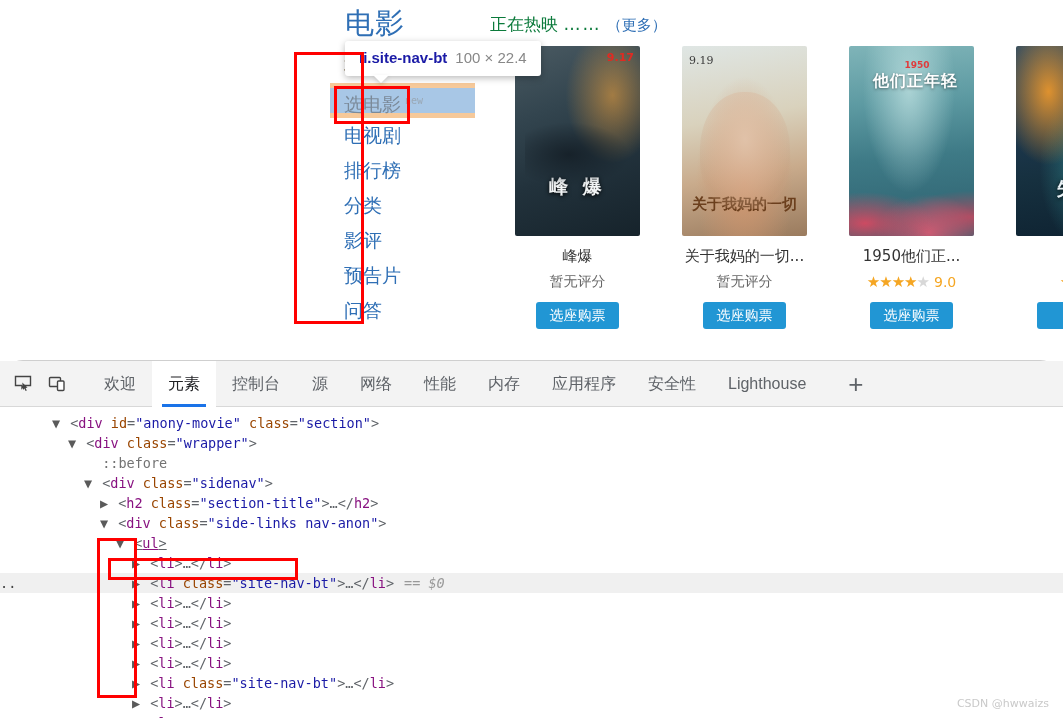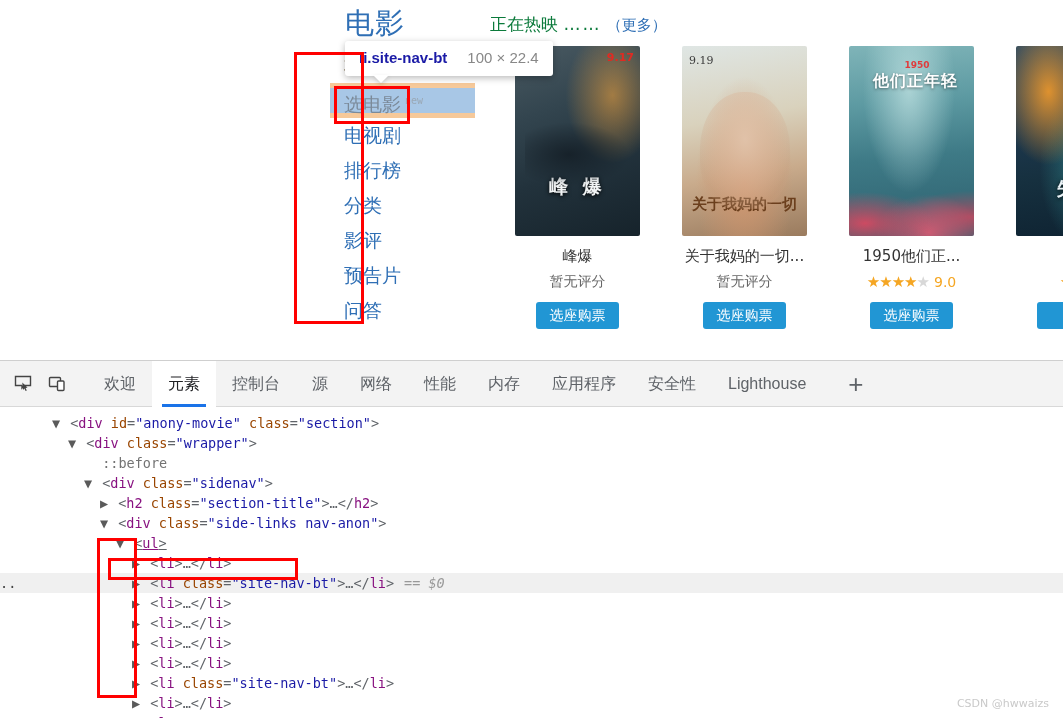--- a/index.html
+++ b/index.html
@@ -67,21 +67,21 @@
     position: absolute; left: 345px; top: 41px;
     background: #ffffff; border-radius: 3px;
     box-shadow: 0 2px 7px rgba(0,0,0,.28);
     padding: 8px 14px 9px 14px; white-space: nowrap; z-index: 40;
   }
   .inspect-tip .tip-sel {
     font-size: 15px; font-weight: bold; color: #1a1aa6;
     font-family: "Liberation Sans", sans-serif;
   }
   .inspect-tip .tip-dim {
-    font-size: 15px; color: #888; margin-left: 20px;
+    font-size: 15px; color: #888; margin-left: 8px;
     font-family: "Liberation Sans", sans-serif;
   }
   .inspect-tip .tip-arrow {
     position: absolute; left: 28px; bottom: -7px;
     width: 0; height: 0;
     border-left: 8px solid transparent; border-right: 8px solid transparent;
     border-top: 8px solid #ffffff;
     filter: drop-shadow(0 2px 2px rgba(0,0,0,.16));
   }
 
@@ -163,21 +163,21 @@
     text-shadow:0 1px 4px #000; font-family:"DejaVu Sans",sans-serif;}
 
   
   .ann { position: absolute; border: 3px solid #ff0000; z-index: 60; pointer-events: none; }
   #ann-page-col  { left: 294px; top: 52px;  width: 70px;  height: 272px; }
   #ann-page-item { left: 334px; top: 86px;  width: 76px;  height: 38px; }
 
   
   .devtools {
     position: absolute; left: 0; top: 360px; width: 1063px; height: 358px;
-    background: #ffffff; border-top: 1px solid #cfcfcf;
+    background: #ffffff; border-top: 1px solid #cfcfcf; border-radius: 23px;
   }
   .dt-toolbar {
     height: 46px; background: #f3f3f3; border-bottom: 1px solid #d8d8d8;
     display: flex; align-items: center; padding: 0 6px; position: relative;
   }
   .dt-icon-btn {
     width: 34px; height: 34px; display: flex; align-items: center; justify-content: center;
     cursor: pointer; border-radius: 3px;
   }
   .dt-tabs { display: flex; align-items: center; height: 46px; margin-left: 14px; }

